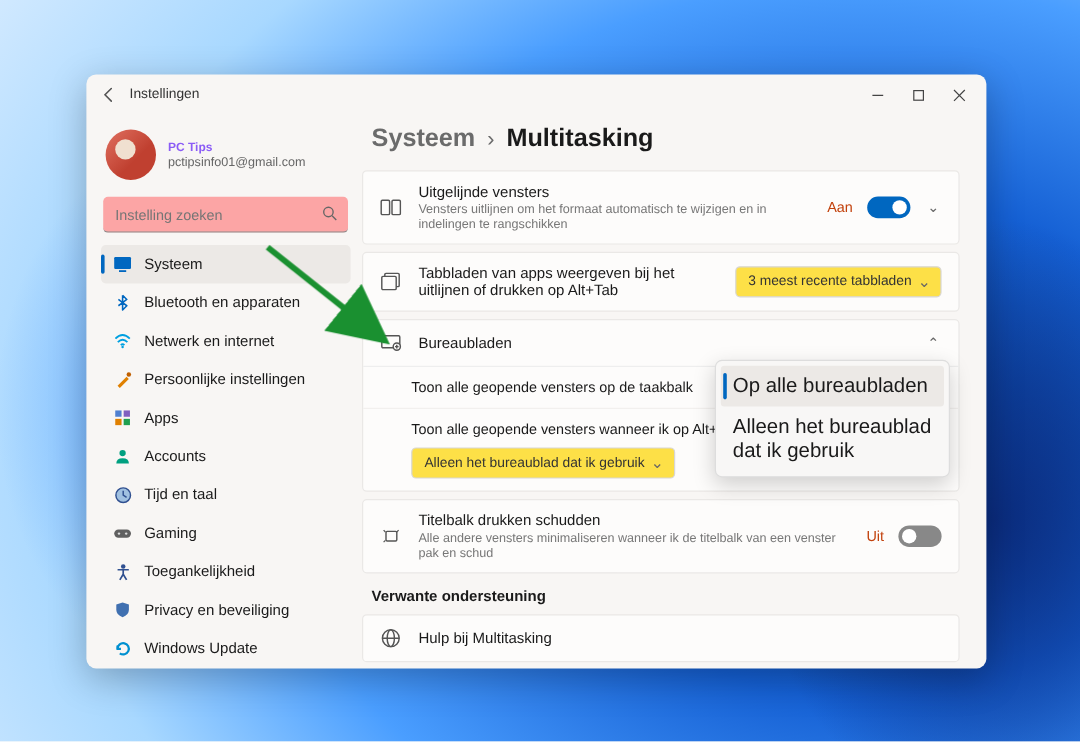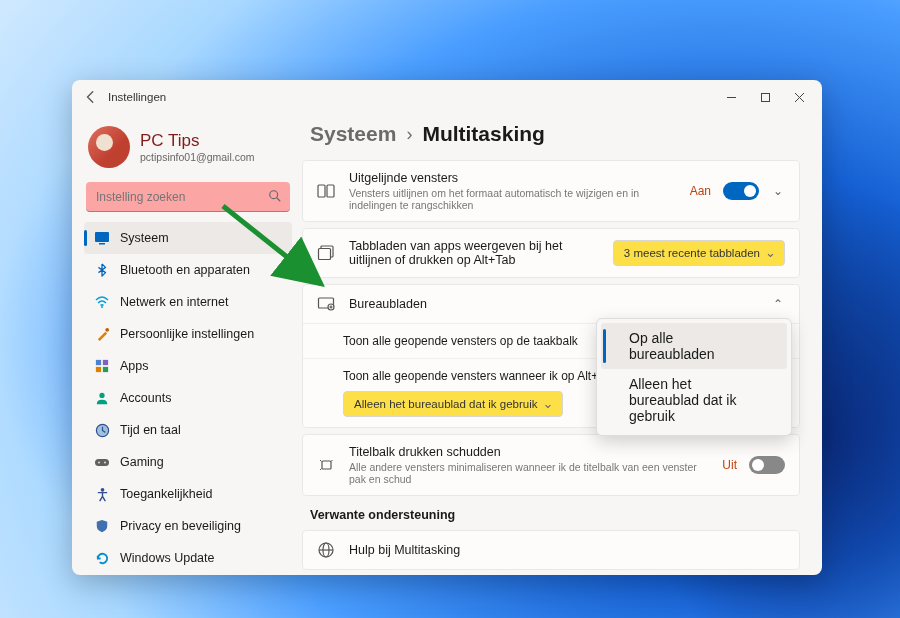--- a/index.html
+++ b/index.html
@@ -9,41 +9,41 @@
   position: absolute; inset: 0;
   background: radial-gradient(ellipse 900px 700px at 80% 60%, #0a3d91 0%, #1560d4 30%, #4a9eff 55%, #a8d8ff 75%, #d8ecff 100%);
 }
 .wallpaper::before {
   content: ""; position: absolute; inset: 0;
   background: radial-gradient(ellipse 400px 500px at 92% 70%, rgba(10,40,120,0.9) 0%, transparent 50%),
               radial-gradient(ellipse 300px 400px at 18% 55%, rgba(60,140,255,0.6) 0%, transparent 55%);
 }
 
 .window {
-  position: absolute; left: 72px; top: 80px; width: 750px; height: 495px;
+  position: absolute; left: 72px; top: 62px; width: 750px; height: 495px;
   background: #f8f6f4; border-radius: 8px;
   box-shadow: 0 8px 30px rgba(0,0,0,0.25);
   display: flex; flex-direction: column; overflow: hidden;
 }
 
 .titlebar {
   height: 34px; display: flex; align-items: center; padding: 0 6px;
 }
 .titlebar .back { width: 26px; height: 26px; display: flex; align-items: center; justify-content: center; color: #555; cursor: pointer; }
 .titlebar .title { font-size: 11.5px; color: #333; margin-left: 4px; }
 .titlebar .gap { flex: 1; }
 .titlebar .winbtn { width: 34px; height: 26px; display: flex; align-items: center; justify-content: center; color: #444; cursor: pointer; }
 
 .body { flex: 1; display: flex; overflow: hidden; }
 
 .sidebar { width: 230px; padding: 6px 10px 10px 12px; display: flex; flex-direction: column; }
 .profile { display: flex; align-items: center; gap: 10px; padding: 6px 4px 12px 4px; }
 .avatar { width: 42px; height: 42px; border-radius: 50%; background: linear-gradient(135deg,#e07060 0%,#c04030 60%); position: relative; overflow: hidden; }
 .avatar::after{ content:""; position:absolute; left:8px; top:8px; width:17px; height:17px; background:#f0e0d0; border-radius:50%; }
-.profile-text .name { font-size: 17px; font-weight: 400; color: #7f1d1d; }
+.profile-text .name { font-size: 10px; font-weight: 700; color: #8b5cf6; }
 .profile-text .email { font-size: 10.5px; color: #666; }
 
 .search { position: relative; margin: 2px 2px 10px 2px; }
 .search input {
   width: 100%; height: 30px; padding: 0 30px 0 10px;
   border: none; border-bottom: 1.5px solid #888; border-radius: 4px;
   background: #fca5a5; font-size: 12px; color: #333;
 }
 .search .icon { position: absolute; right: 8px; top: 7px; color: #666; }
 
@@ -102,21 +102,21 @@
 .sub-row:first-child { border-top: none; }
 
 .section-title { font-size: 12.5px; font-weight: 600; color: #1a1a1a; margin: 12px 0 8px 8px; }
 
 .dropdown-menu {
   position: absolute; right: 30px; top: 204px; width: 196px;
   background: #f8f7f6; border: 1px solid #ddd; border-radius: 6px;
   box-shadow: 0 6px 18px rgba(0,0,0,0.18); padding: 4px; z-index: 20;
 }
 .dropdown-menu .item {
-  font-size: 14px; color: #1a1a1a; padding: 7px 28px; border-radius: 3px;
+  font-size: 17px; color: #1a1a1a; padding: 7px 10px; border-radius: 3px;
   cursor: pointer; position: relative;
 }
 .dropdown-menu .item.selected { background: #ece9e6; }
 .dropdown-menu .item.selected::before {
   content: ""; position: absolute; left: 2px; top: 6px; bottom: 6px; width: 2.5px;
   background: #0067c0; border-radius: 2px;
 }
 
 
 .arrow-svg { position: absolute; left: 213px; top: 196px; z-index: 30; pointer-events: none; }

